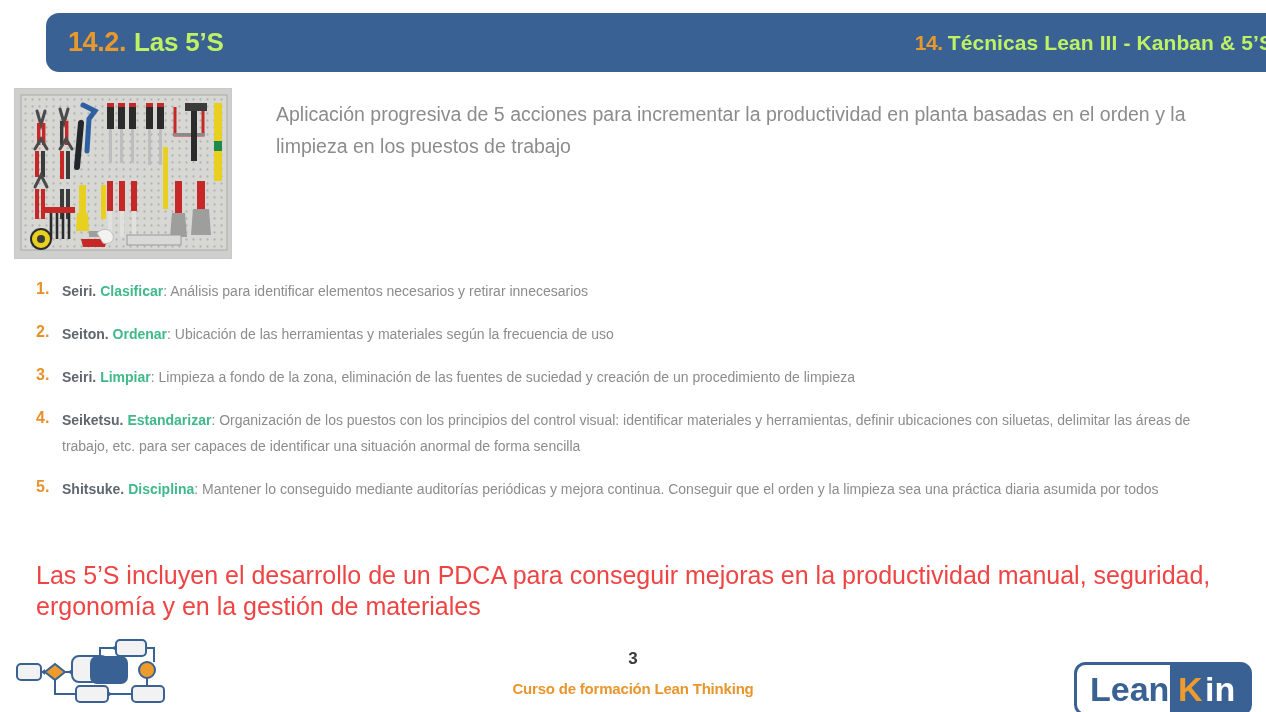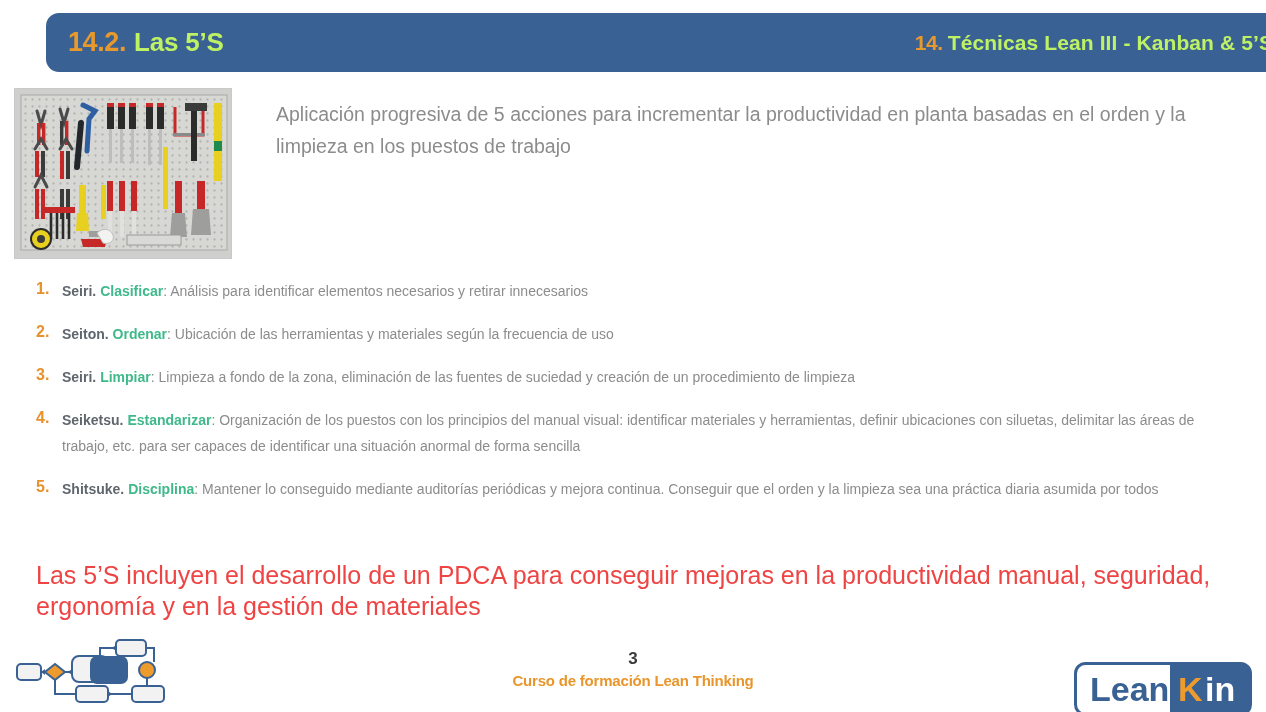--- a/index.html
+++ b/index.html
@@ -69,21 +69,21 @@
     position: absolute; left: 36px; top: 560px; width: 1210px;
     font-size: 25px; line-height: 31px; color: #ef4444;
   }
 
   
   .footer-center {
     position: absolute; left: 0; top: 648px; width: 1266px;
     text-align: center;
   }
   .page-num { font-size: 17px; font-weight: bold; color: #3B3B3B; line-height: 22px; }
-  .course { font-size: 15px; font-weight: bold; color: #E8962B; line-height: 22px; letter-spacing: -0.2px; }
+  .course { font-size: 15px; font-weight: bold; color: #E8962B; line-height: 22px; letter-spacing: -0.2px; margin-top: 8px; }
 
   .flow-icon { position: absolute; left: 14px; top: 638px; width: 160px; height: 68px; }
   .logo { position: absolute; left: 1074px; top: 662px; width: 178px; height: 54px; }
 </style>
 </head>
 <body>
 
 <div class="slide">
 
   <div class="header-bar">
@@ -216,21 +216,21 @@
       <span class="li-body"><span class="term">Seiton.</span> <span class="trans">Ordenar</span><span>: Ubicación de las herramientas y materiales según la frecuencia de uso</span></span>
     </div>
 
     <div class="li">
       <span class="li-num">3.</span>
       <span class="li-body"><span class="term">Seiri.</span> <span class="trans">Limpiar</span><span>: Limpieza a fondo de la zona, eliminación de las fuentes de suciedad y creación de un procedimiento de limpieza</span></span>
     </div>
 
     <div class="li">
       <span class="li-num">4.</span>
-      <span class="li-body"><span class="term">Seiketsu.</span> <span class="trans">Estandarizar</span><span>: Organización de los puestos con los principios del manual visual: identificar materiales y herramientas, definir ubicaciones con siluetas, delimitar las áreas de trabajo, etc. para ser capaces de identificar una situación anormal de forma sencilla</span></span>
+      <span class="li-body"><span class="term">Seiketsu.</span> <span class="trans">Estandarizar</span><span>: Organización de los puestos con los principios del control visual: identificar materiales y herramientas, definir ubicaciones con siluetas, delimitar las áreas de trabajo, etc. para ser capaces de identificar una situación anormal de forma sencilla</span></span>
     </div>
 
     <div class="li">
       <span class="li-num">5.</span>
       <span class="li-body"><span class="term">Shitsuke.</span> <span class="trans">Disciplina</span><span>: Mantener lo conseguido mediante auditorías periódicas y mejora continua. Conseguir que el orden y la limpieza sea una práctica diaria asumida por todos</span></span>
     </div>
 
   </div>
 
   <div class="closing">Las 5’S incluyen el desarrollo de un PDCA para conseguir mejoras en la productividad manual, seguridad, ergonomía y en la gestión de materiales</div>

